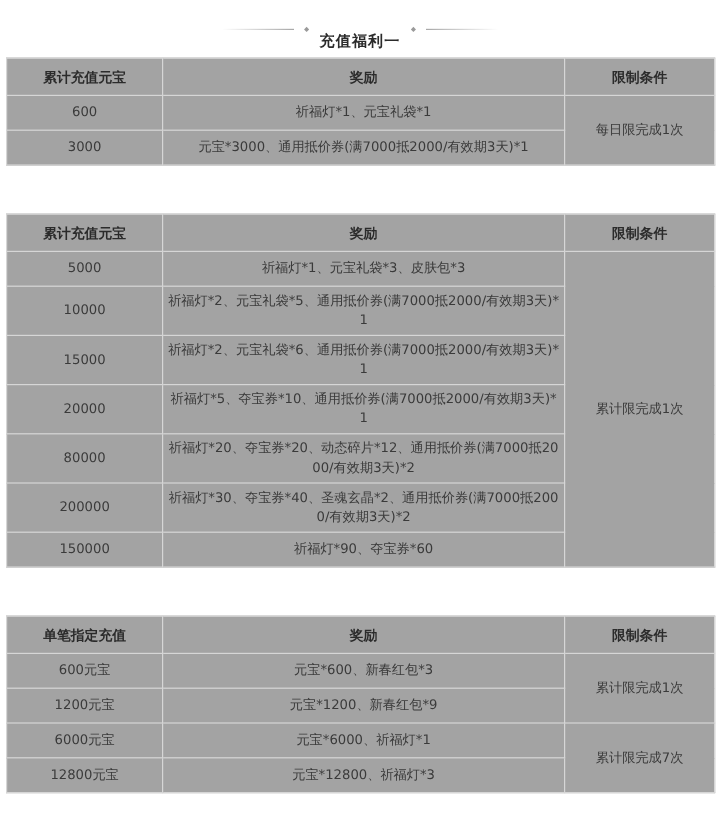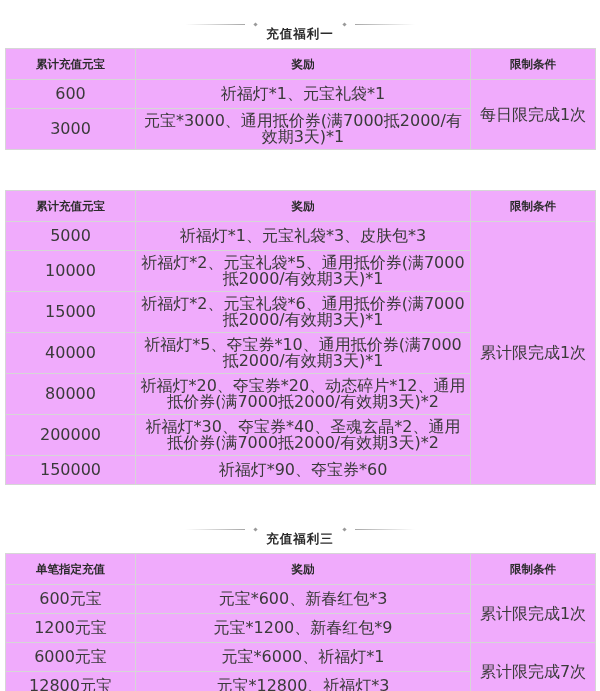--- a/index.html
+++ b/index.html
@@ -58,32 +58,32 @@
   .tbl-wrap {
     padding: 0 5px;
     box-sizing: border-box;
     width: 600px;
   }
   table.reward {
     width: 590px;
     border-collapse: collapse;
     table-layout: fixed;
     border: 1px solid #d6d6d6;
-    background: #f0abfc;
+    background: #a3a3a3;
   }
   table.reward col.c1 { width: 130px; }
   table.reward col.c2 { width: 335px; }
   table.reward col.c3 { width: 125px; }
 
   table.reward th,
   table.reward td {
     border: 1px solid #d6d6d6;
     text-align: center;
     vertical-align: middle;
-    font-size: 16px;
+    font-size: 11px;
     color: #3a3a3a;
     padding: 4px 4px;
     line-height: 16px;
     word-break: break-all;
   }
   table.reward th {
     font-weight: bold;
     font-size: 11.5px;
     color: #2b2b2b;
     height: 22px;
@@ -159,46 +159,39 @@
             </tr>
             <tr>
               <td>10000</td>
               <td>祈福灯*2、元宝礼袋*5、通用抵价券(满7000抵2000/有效期3天)*1</td>
             </tr>
             <tr>
               <td>15000</td>
               <td>祈福灯*2、元宝礼袋*6、通用抵价券(满7000抵2000/有效期3天)*1</td>
             </tr>
             <tr>
-              <td>40000</td>
+              <td>20000</td>
               <td>祈福灯*5、夺宝券*10、通用抵价券(满7000抵2000/有效期3天)*1</td>
             </tr>
             <tr>
               <td>80000</td>
               <td>祈福灯*20、夺宝券*20、动态碎片*12、通用抵价券(满7000抵2000/有效期3天)*2</td>
             </tr>
             <tr>
               <td>200000</td>
               <td>祈福灯*30、夺宝券*40、圣魂玄晶*2、通用抵价券(满7000抵2000/有效期3天)*2</td>
             </tr>
             <tr>
               <td>150000</td>
               <td>祈福灯*90、夺宝券*60</td>
             </tr>
           </tbody>
         </table>
       </div>
       <div class="gap-lg"></div>
-      <div class="section-header">
-        <span class="sh-line left"></span>
-        <span class="sh-dot"></span>
-        <span class="sh-title">充值福利三</span>
-        <span class="sh-dot"></span>
-        <span class="sh-line right"></span>
-      </div>
       <div class="gap-sm"></div>
       <div class="tbl-wrap">
         <table class="reward">
           <colgroup>
             <col class="c1">
             <col class="c2">
             <col class="c3">
           </colgroup>
           <thead>
             <tr>

